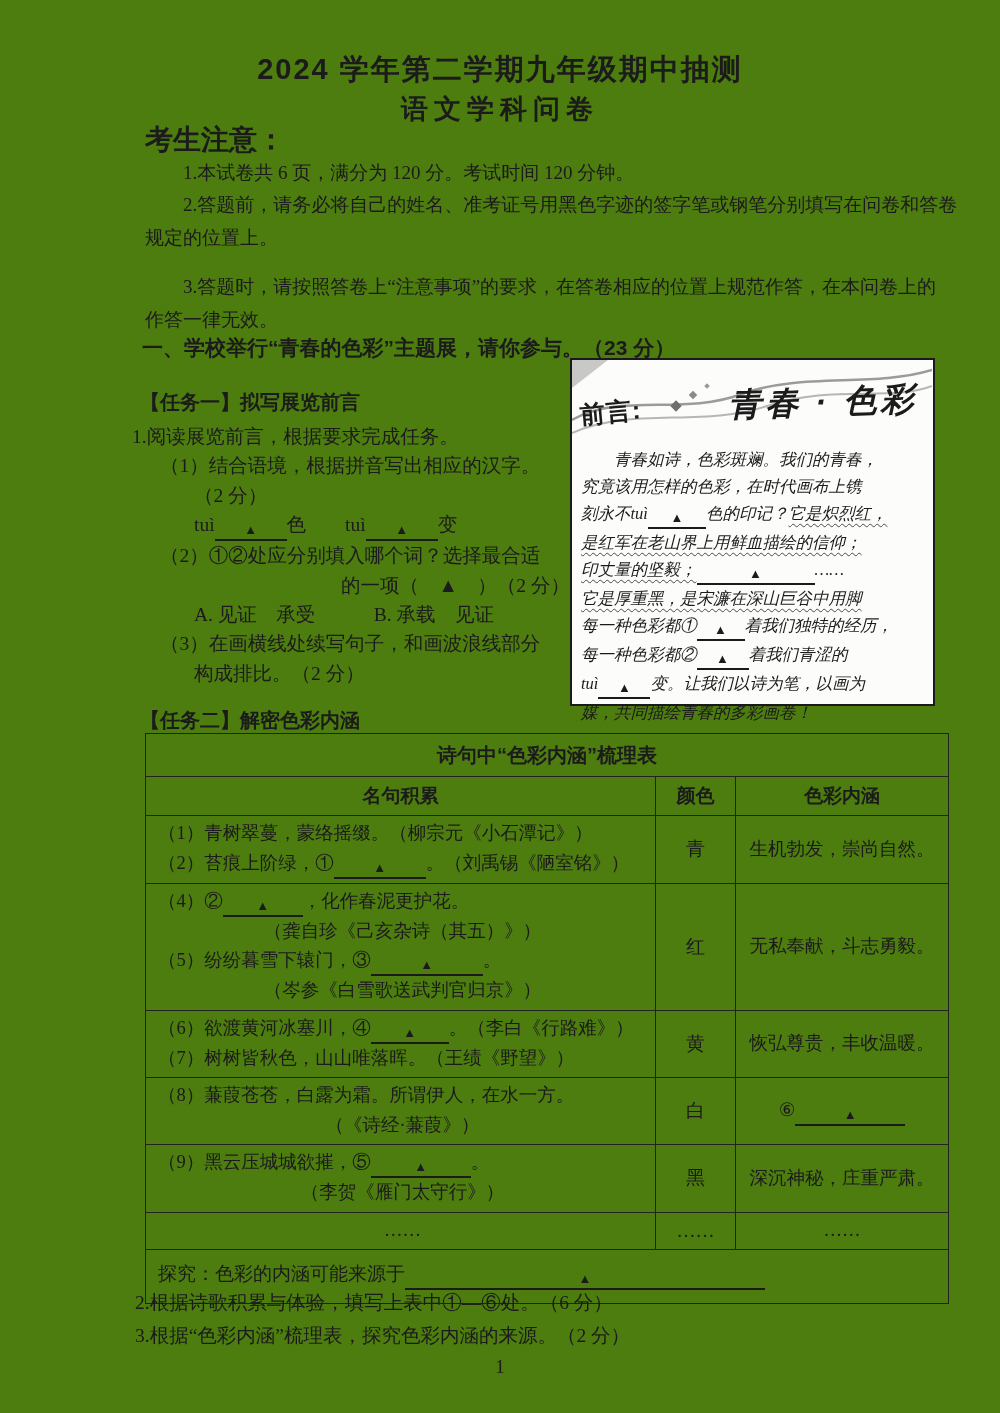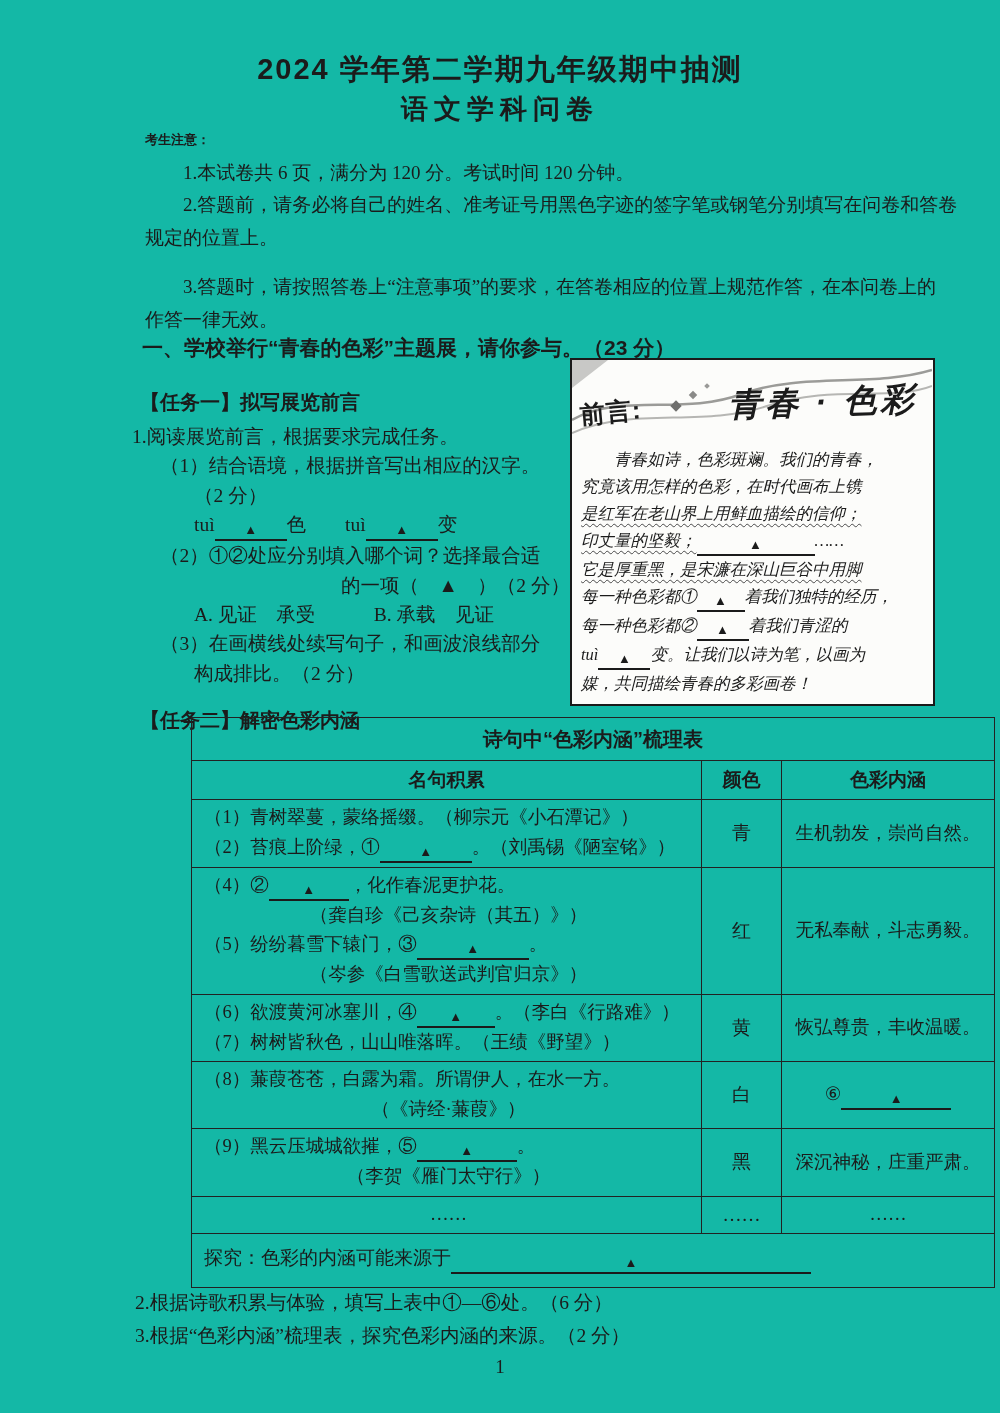--- a/index.html
+++ b/index.html
@@ -1,27 +1,27 @@
 <!DOCTYPE html>
 <html><head>
 <meta charset="utf-8">
 <style>
   html,body{margin:0;padding:0;background:#d9d9d9;}
-  .sheet{position:relative;width:1000px;height:1413px;margin:0 auto;background:#14b8a6;
+  .sheet{position:relative;width:1000px;height:1413px;margin:0 auto;background:#4d7c0f;
          color:#1b1b1b;font-family:"Liberation Serif","DejaVu Serif",serif;overflow:hidden;}
 
   .doc-title{position:absolute;top:50px;left:0;width:100%;text-align:center;
              font-family:"Liberation Sans","DejaVu Sans",sans-serif;font-weight:700;
              font-size:29px;letter-spacing:2px;}
   .doc-subtitle{position:absolute;top:91px;left:0;width:100%;text-align:center;
              font-family:"Liberation Sans","DejaVu Sans",sans-serif;font-weight:700;
              font-size:27px;letter-spacing:6px;}
 
   .notice{position:absolute;left:145px;top:124px;width:815px;font-size:19px;line-height:32.5px;}
-  .notice-heading{font-family:"Liberation Sans","DejaVu Sans",sans-serif;font-weight:700;font-size:13px;}
+  .notice-heading{font-family:"Liberation Sans","DejaVu Sans",sans-serif;font-weight:700;font-size:28px;}
   .notice-line{white-space:nowrap;}
 
   .sec1-heading{position:absolute;left:142px;top:334px;
       font-family:"Liberation Sans","DejaVu Sans",sans-serif;font-weight:700;font-size:21px;}
   .task-heading{position:absolute;
       font-family:"Liberation Sans","DejaVu Sans",sans-serif;font-weight:700;font-size:20px;}
   #task1-heading{left:140px;top:389px;}
   #task2-heading{left:140px;top:707px;}
 
   .task1-questions{position:absolute;left:132px;top:422px;width:438px;
@@ -38,22 +38,22 @@
       font-family:"Liberation Sans","DejaVu Sans",sans-serif;font-weight:700;font-style:italic;
       font-size:33px;letter-spacing:4px;transform:rotate(-2deg);}
   .preface-body{padding:6px 16px 0 9px;font-size:16.5px;line-height:27px;font-style:italic;}
   .preface-line{white-space:nowrap;}
 
   .wavy{text-decoration-line:underline;text-decoration-style:wavy;
         text-decoration-color:#4a4a4a;text-decoration-thickness:1px;text-underline-offset:4px;}
   .blank{display:inline-block;border-bottom:2px solid #1b1b1b;text-align:center;
         font-size:13px;line-height:15px;height:17px;vertical-align:-3px;font-style:normal;}
 
-  .poetry-table{position:absolute;left:145px;top:717px;width:803px;
-        border-collapse:collapse;table-layout:fixed;font-size:18.5px;margin-left:46px;}
+  .poetry-table{position:absolute;left:145px;top:733px;width:803px;
+        border-collapse:collapse;table-layout:fixed;font-size:18.5px;}
   .poetry-table td{border:1.6px solid #222;}
   .t-title{font-family:"Liberation Sans","DejaVu Sans",sans-serif;font-weight:700;
         font-size:20px;text-align:center;height:40px;}
   .t-head{font-family:"Liberation Sans","DejaVu Sans",sans-serif;font-weight:700;
         font-size:19px;text-align:center;height:36px;}
   .poem-cell{padding:3px 8px 4px 12px;line-height:29.5px;}
   .poem-line{white-space:nowrap;}
   .ta-center{text-align:center;}
   .color-cell{text-align:center;font-size:19px;}
   .meaning-cell{text-align:center;line-height:29px;padding:2px 4px;}
@@ -106,20 +106,21 @@
         <rect x="100" y="42" width="8" height="8" fill="#6f6f6d" transform="rotate(45 104 46)"></rect>
         <rect x="118" y="32" width="6" height="6" fill="#8a8a88" transform="rotate(45 121 35)"></rect>
         <rect x="133" y="24" width="4" height="4" fill="#9a9a98" transform="rotate(45 135 26)"></rect>
       </svg>
       <span class="preface-label">前言:</span>
       <span class="preface-title">青春 · 色彩</span>
     </div>
     <div class="preface-body">
         <div class="preface-line"><span>　　青春如诗，色彩斑斓。我们的青春，</span></div>
         <div class="preface-line"><span>究竟该用怎样的色彩，在时代画布上镌</span></div>
+        <div class="preface-line"><span>刻永不tuì</span><span class="blank" style="width: 58px;">▲</span><span>色的印记？</span><span class="wavy">它是炽烈红，</span></div>
         <div class="preface-line"><span class="wavy">是红军在老山界上用鲜血描绘的信仰；</span></div>
         <div class="preface-line"><span class="wavy">印丈量的坚毅；</span><span class="blank" style="width: 118px;">▲</span><span>……</span></div>
         <div class="preface-line"><span class="wavy">它是厚重黑，是宋濂在深山巨谷中用脚</span></div>
         <div class="preface-line"><span>每一种色彩都①</span><span class="blank" style="width: 48px;">▲</span><span>着我们独特的经历，</span></div>
         <div class="preface-line"><span>每一种色彩都②</span><span class="blank" style="width: 52px;">▲</span><span>着我们青涩的</span></div>
         <div class="preface-line"><span>tuì</span><span class="blank" style="width: 52px;">▲</span><span>变。让我们以诗为笔，以画为</span></div>
         <div class="preface-line"><span>媒，共同描绘青春的多彩画卷！</span></div>
       </div>
   </div>
 

